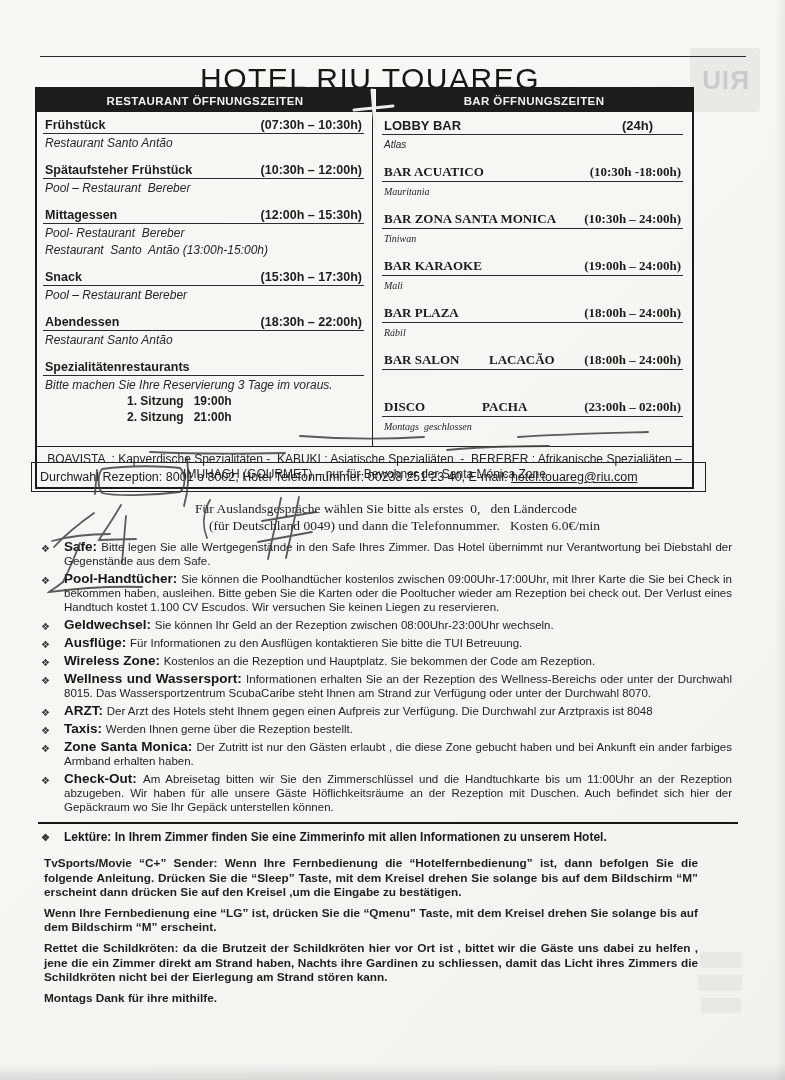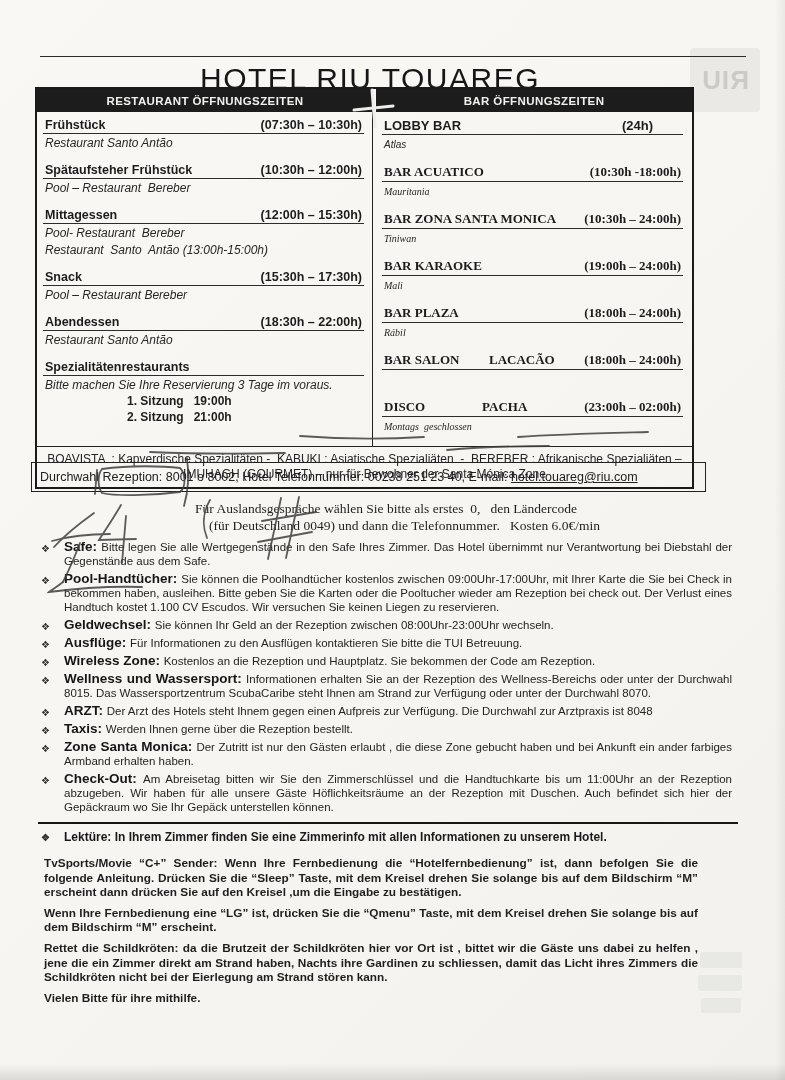--- a/index.html
+++ b/index.html
@@ -208,21 +208,21 @@
     <div class="sep-rule"></div>
     <div class="lekture">
       <span class="diamond">❖</span>
       <span class="lead" style="font-size:12px;">Lektüre:</span>
       <span>In Ihrem Zimmer finden Sie eine Zimmerinfo mit allen Informationen zu unserem Hotel.</span>
     </div>
     <div class="bottom-block" id="footer-block">
         <p>TvSports/Movie “C+” Sender: Wenn Ihre Fernbedienung die “Hotelfernbedienung” ist, dann befolgen Sie die folgende Anleitung. Drücken Sie die “Sleep” Taste, mit dem Kreisel drehen Sie solange bis auf dem Bildschirm “M” erscheint dann drücken Sie auf den Kreisel ,um die Eingabe zu bestätigen.</p>
         <p>Wenn Ihre Fernbedienung eine “LG” ist, drücken Sie die “Qmenu” Taste, mit dem Kreisel drehen Sie solange bis auf dem Bildschirm “M” erscheint.</p>
         <p>Rettet die Schildkröten: da die Brutzeit der Schildkröten hier vor Ort ist , bittet wir die Gäste uns dabei zu helfen , jene die ein Zimmer direkt am Strand haben, Nachts ihre Gardinen zu schliessen, damit das Licht ihres Zimmers  die Schildkröten nicht bei der Eierlegung  am Strand stören kann.</p>
-        <p class="thanks">Vielen Bitte für ihre mithilfe.</p>
+        <p class="thanks">Montags Dank für ihre mithilfe.</p>
       </div>
   </div>
 
   <svg class="pen" width="785" height="1080" viewBox="0 0 785 1080">
 
     <g stroke="#eeede9" stroke-width="3" fill="none" stroke-linecap="round">
       <path d="M372,90 L375,127"></path>
       <path d="M354,110 L393,106"></path>
     </g>
     <g stroke="#3f3f3f" stroke-width="1.8" fill="none" stroke-linecap="round" opacity="0.85">

